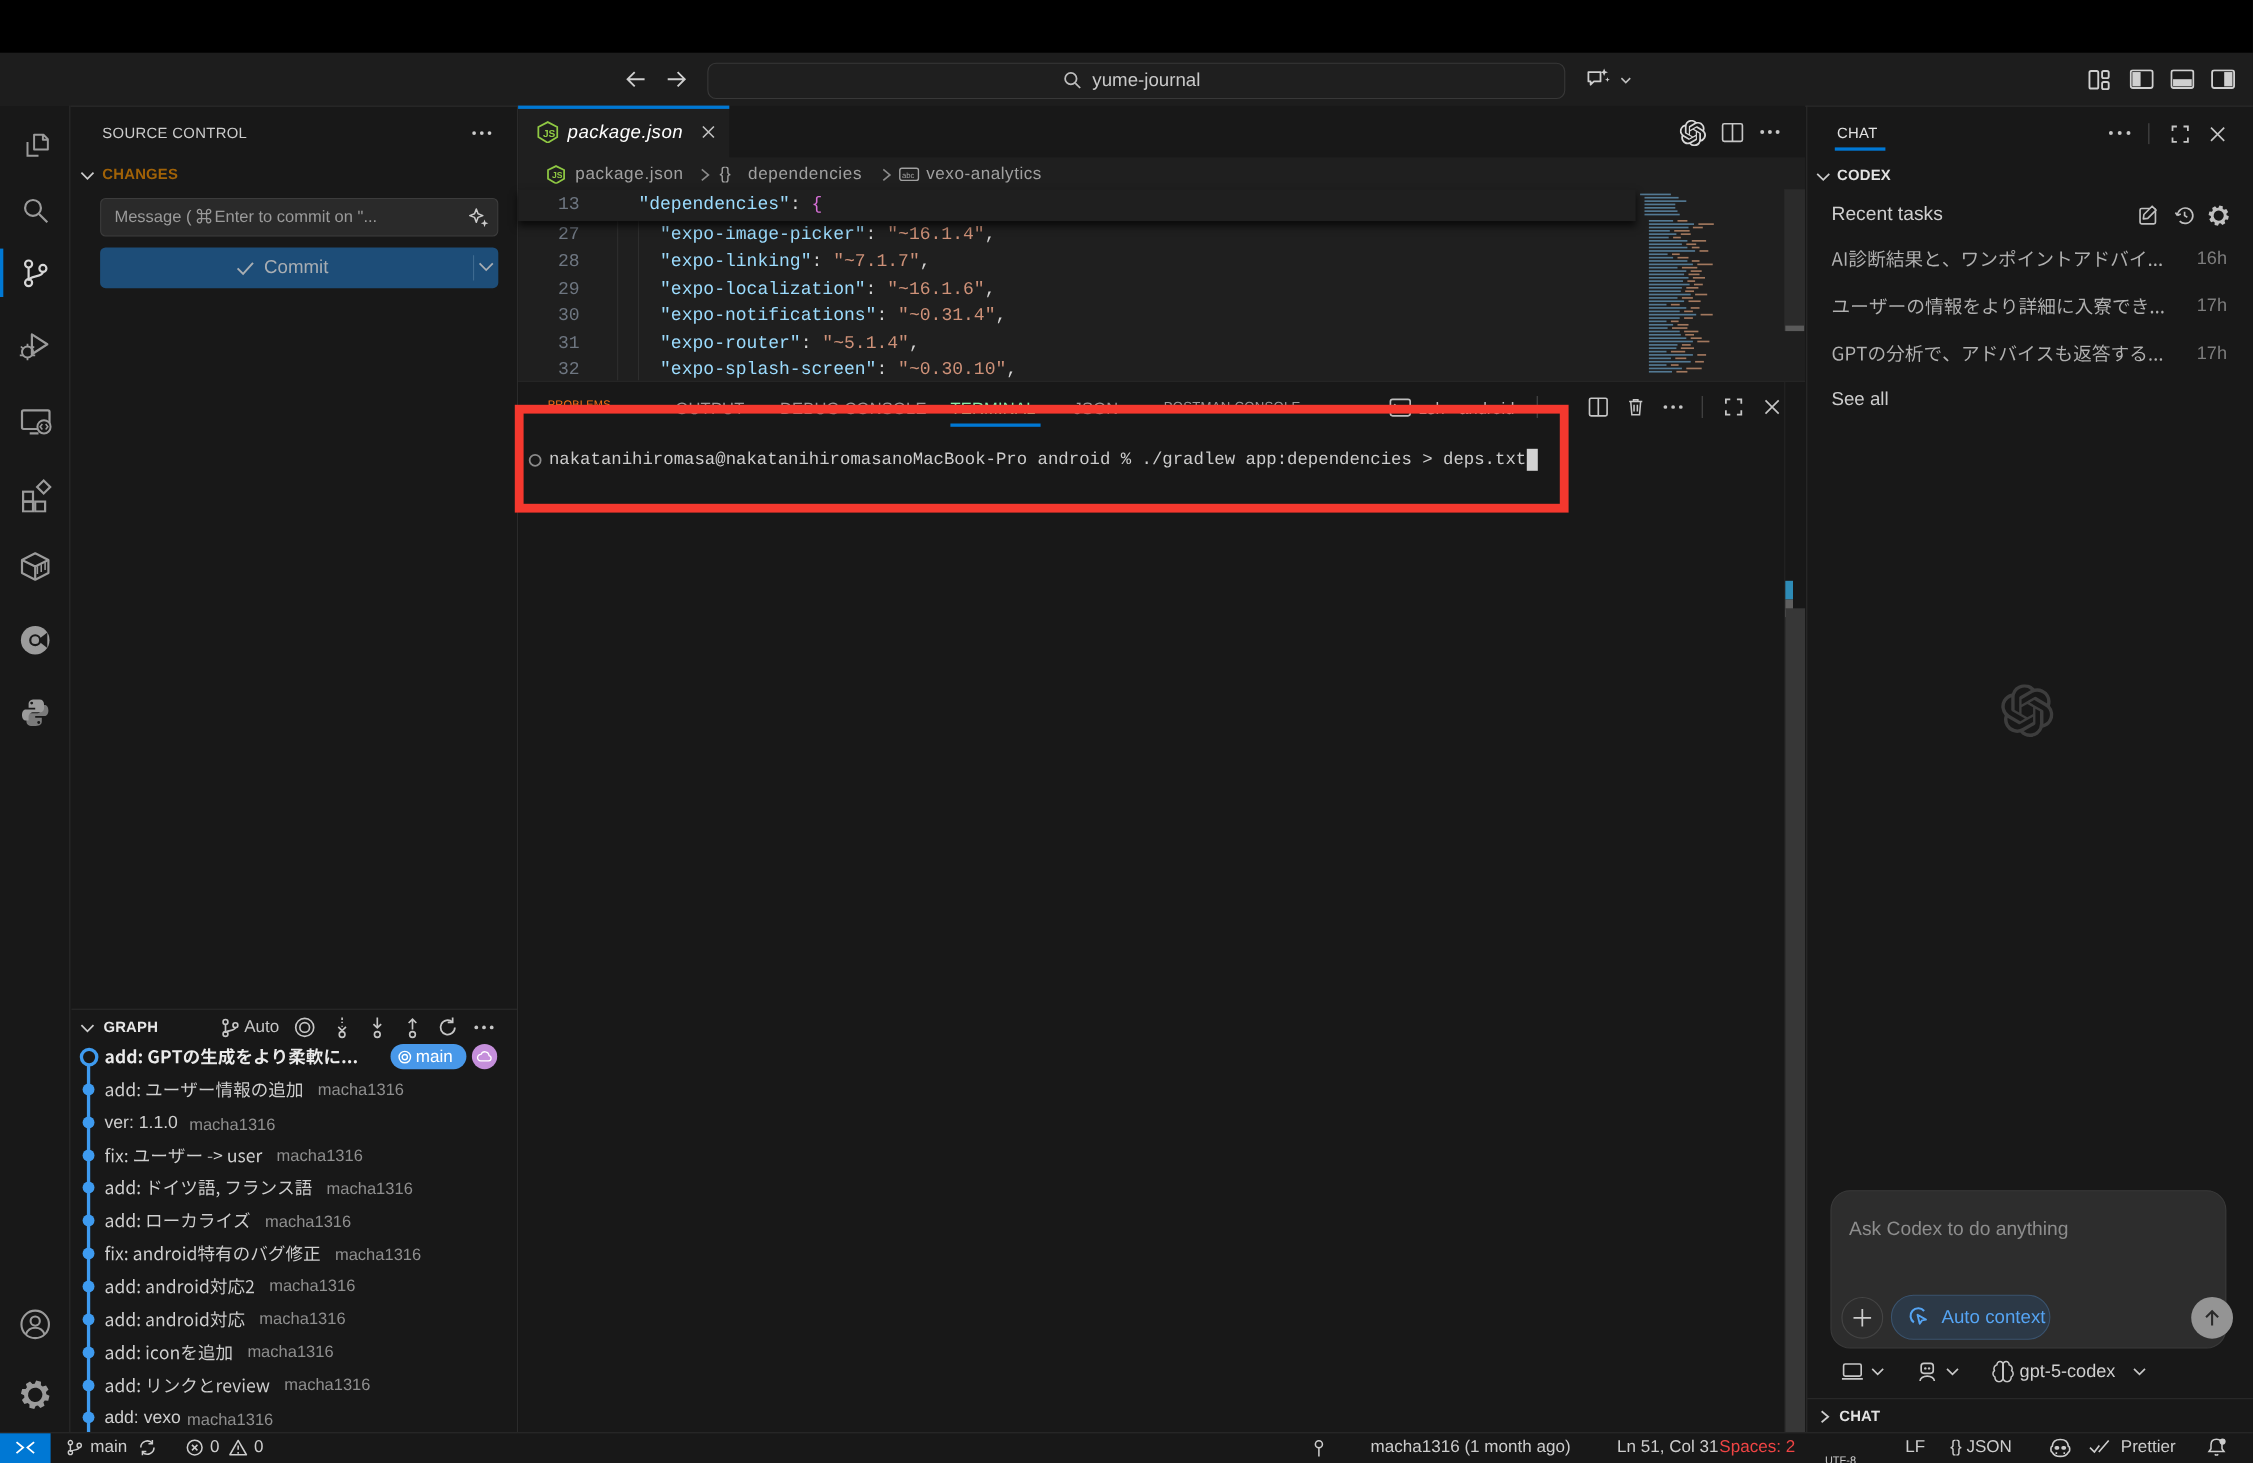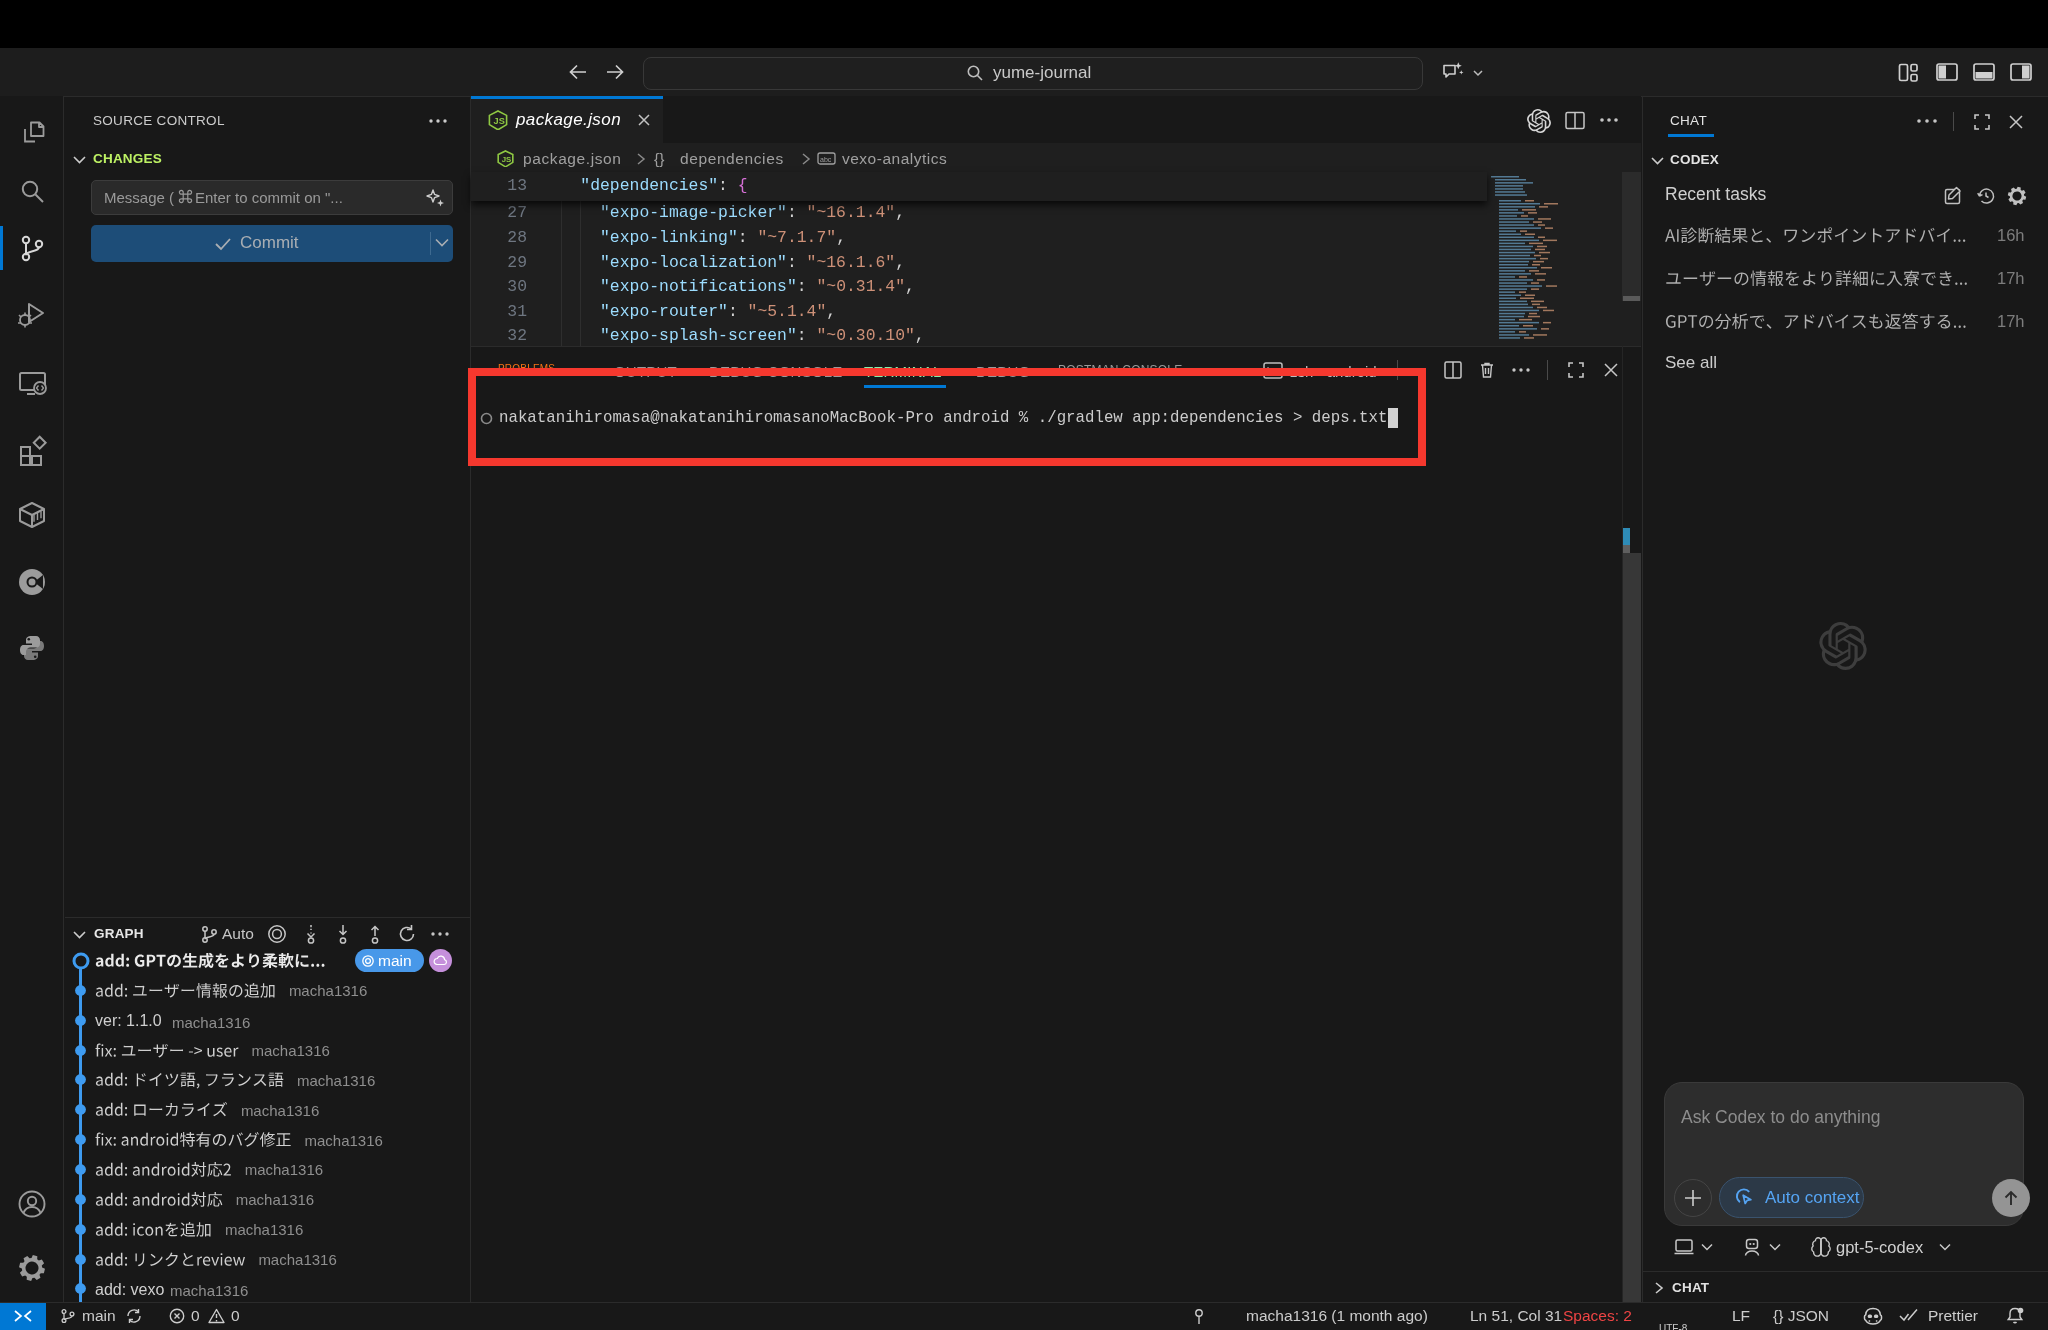--- a/index.html
+++ b/index.html
@@ -106,21 +106,21 @@
 <div class="abs" style="left:470px;top:96px;width:1px;height:1206px;background:#2b2b2b"></div>
 <div class="abs" style="left:93px;top:114px;font-size:13.5px;color:#cccccc;font-weight:400;line-height:1;white-space:pre;letter-spacing:.3px">SOURCE CONTROL</div>
 <svg class="ic" style="left:428px;top:114px;" width="20" height="14" viewBox="0 0 20 14" fill="none">
     <circle cx="3" cy="7" r="1.7" fill="#cccccc"></circle>
     <circle cx="10" cy="7" r="1.7" fill="#cccccc"></circle>
     <circle cx="17" cy="7" r="1.7" fill="#cccccc"></circle>
   </svg>
 <svg class="ic" style="left:72px;top:152px;" width="15" height="15" viewBox="0 0 15 15" fill="none">
     <path d="M2 5l5.5 5.5L13 5" stroke="#cccccc" stroke-width="1.6"></path>
   </svg>
-<div class="abs" style="left:93px;top:152px;font-size:13.5px;color:#bef264;font-weight:700;line-height:1;white-space:pre;letter-spacing:.2px">CHANGES</div>
+<div class="abs" style="left:93px;top:152px;font-size:13.5px;color:#a16207;font-weight:700;line-height:1;white-space:pre;letter-spacing:.2px">CHANGES</div>
 <div class="abs" style="left:91px;top:180px;width:362px;height:35px;background:#2a2a2a;border:1px solid #3c3c3c;border-radius:5px"></div>
 <div class="abs" style="left:104px;top:190px;font-size:15px;color:#9a9a9a;font-weight:400;line-height:1;white-space:pre;">Message (</div>
 <svg class="ic" style="left:178px;top:189px;" width="15" height="15" viewBox="0 0 15 15" fill="none">
     <path d="M5.2 5.2h4.6v4.6H5.2z M5.2 5.2H3.4a1.9 1.9 0 1 1 1.8-1.8z M9.8 5.2h1.8a1.9 1.9 0 1 0-1.8-1.8z M5.2 9.8H3.4a1.9 1.9 0 1 0 1.8 1.8z M9.8 9.8h1.8a1.9 1.9 0 1 1-1.8 1.8z" stroke="#9a9a9a" stroke-width="1.2" fill="none"></path>
   </svg>
 <div class="abs" style="left:195px;top:190px;font-size:15px;color:#9a9a9a;font-weight:400;line-height:1;white-space:pre;">Enter to commit on "...</div>
 <svg class="ic" style="left:424px;top:187px;" width="22" height="22" viewBox="0 0 22 22" fill="none">
     <path d="M9 3l1.6 4.4L15 9l-4.4 1.6L9 15l-1.6-4.4L3 9l4.4-1.6z" stroke="#cccccc" stroke-width="1.4" stroke-linejoin="round"></path>
     <path d="M16.5 12.5l.9 2.6 2.6.9-2.6.9-.9 2.6-.9-2.6-2.6-.9 2.6-.9z" fill="#cccccc"></path>
   </svg>
@@ -364,21 +364,21 @@
     <rect x="37" y="162.2" width="10" height="1.5" fill="#b08265" fill-opacity=".9"></rect>
   </svg>
 <div class="abs" style="left:1622px;top:172px;width:19px;height:129px;background:rgba(121,121,121,0.13)"></div>
 <div class="abs" style="left:1623px;top:296px;width:17px;height:5px;background:#5a5a5a"></div>
 <div class="abs" style="left:471px;top:346px;width:1170px;height:956px;background:#181818;border-top:1px solid #2b2b2b"></div>
 <div class="abs" style="left:498px;top:364px;font-size:10px;color:#f97316;font-weight:400;line-height:1;white-space:pre;letter-spacing:.2px">PROBLEMS</div>
 <div class="abs" style="left:614px;top:364px;font-size:15px;color:#9a9a9a;font-weight:400;line-height:1;white-space:pre;letter-spacing:.2px">OUTPUT</div>
 <div class="abs" style="left:709px;top:364px;font-size:15px;color:#9a9a9a;font-weight:400;line-height:1;white-space:pre;letter-spacing:.2px">DEBUG CONSOLE</div>
 <div class="abs" style="left:864px;top:364px;font-size:15px;color:#86efac;font-weight:400;line-height:1;white-space:pre;letter-spacing:.2px">TERMINAL</div>
 <div class="abs" style="left:864px;top:385px;width:82px;height:2.6px;background:#0078d4"></div>
-<div class="abs" style="left:976px;top:364px;font-size:15px;color:#9a9a9a;font-weight:400;line-height:1;white-space:pre;letter-spacing:.2px">DEBUG</div>
+<div class="abs" style="left:976px;top:364px;font-size:15px;color:#9a9a9a;font-weight:400;line-height:1;white-space:pre;letter-spacing:.2px">JSON</div>
 <div class="abs" style="left:1058px;top:364px;font-size:12px;color:#9a9a9a;font-weight:400;line-height:1;white-space:pre;letter-spacing:.2px">POSTMAN CONSOLE</div>
 <svg class="ic" style="left:1262px;top:360px;" width="22" height="22" viewBox="0 0 22 22" fill="none">
     <rect x="2" y="3" width="18" height="15" rx="2" stroke="#bdbdbd" stroke-width="1.5"></rect>
     <path d="M5.5 7.5l3 3-3 3M11 14h5" stroke="#bdbdbd" stroke-width="1.5"></path>
   </svg>
 <div class="abs" style="left:1290px;top:364px;font-size:15px;color:#bdbdbd;font-weight:400;line-height:1;white-space:pre;">zsh - android</div>
 <div class="abs" style="left:1397px;top:360px;width:1px;height:20px;background:#4a4a4a"></div>
 <svg class="ic" style="left:1443px;top:360px;" width="20" height="20" viewBox="0 0 20 20" fill="none">
     <rect x="2" y="2" width="16" height="16" rx="1.5" stroke="#c6c6c6" stroke-width="1.5"></rect>
     <path d="M10 2v16" stroke="#c6c6c6" stroke-width="1.5"></path>

